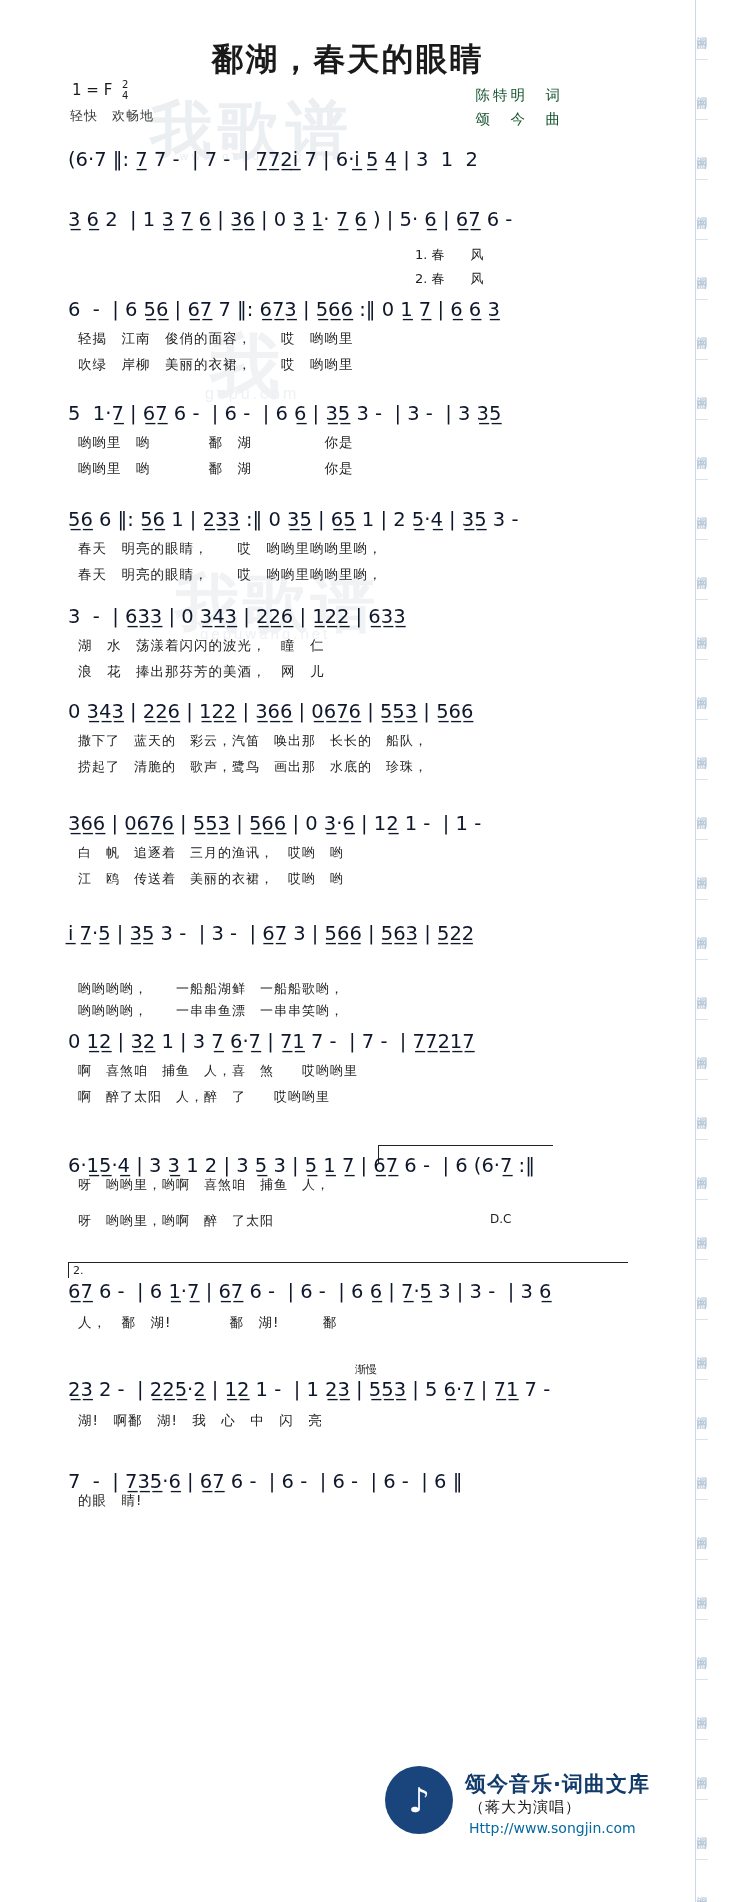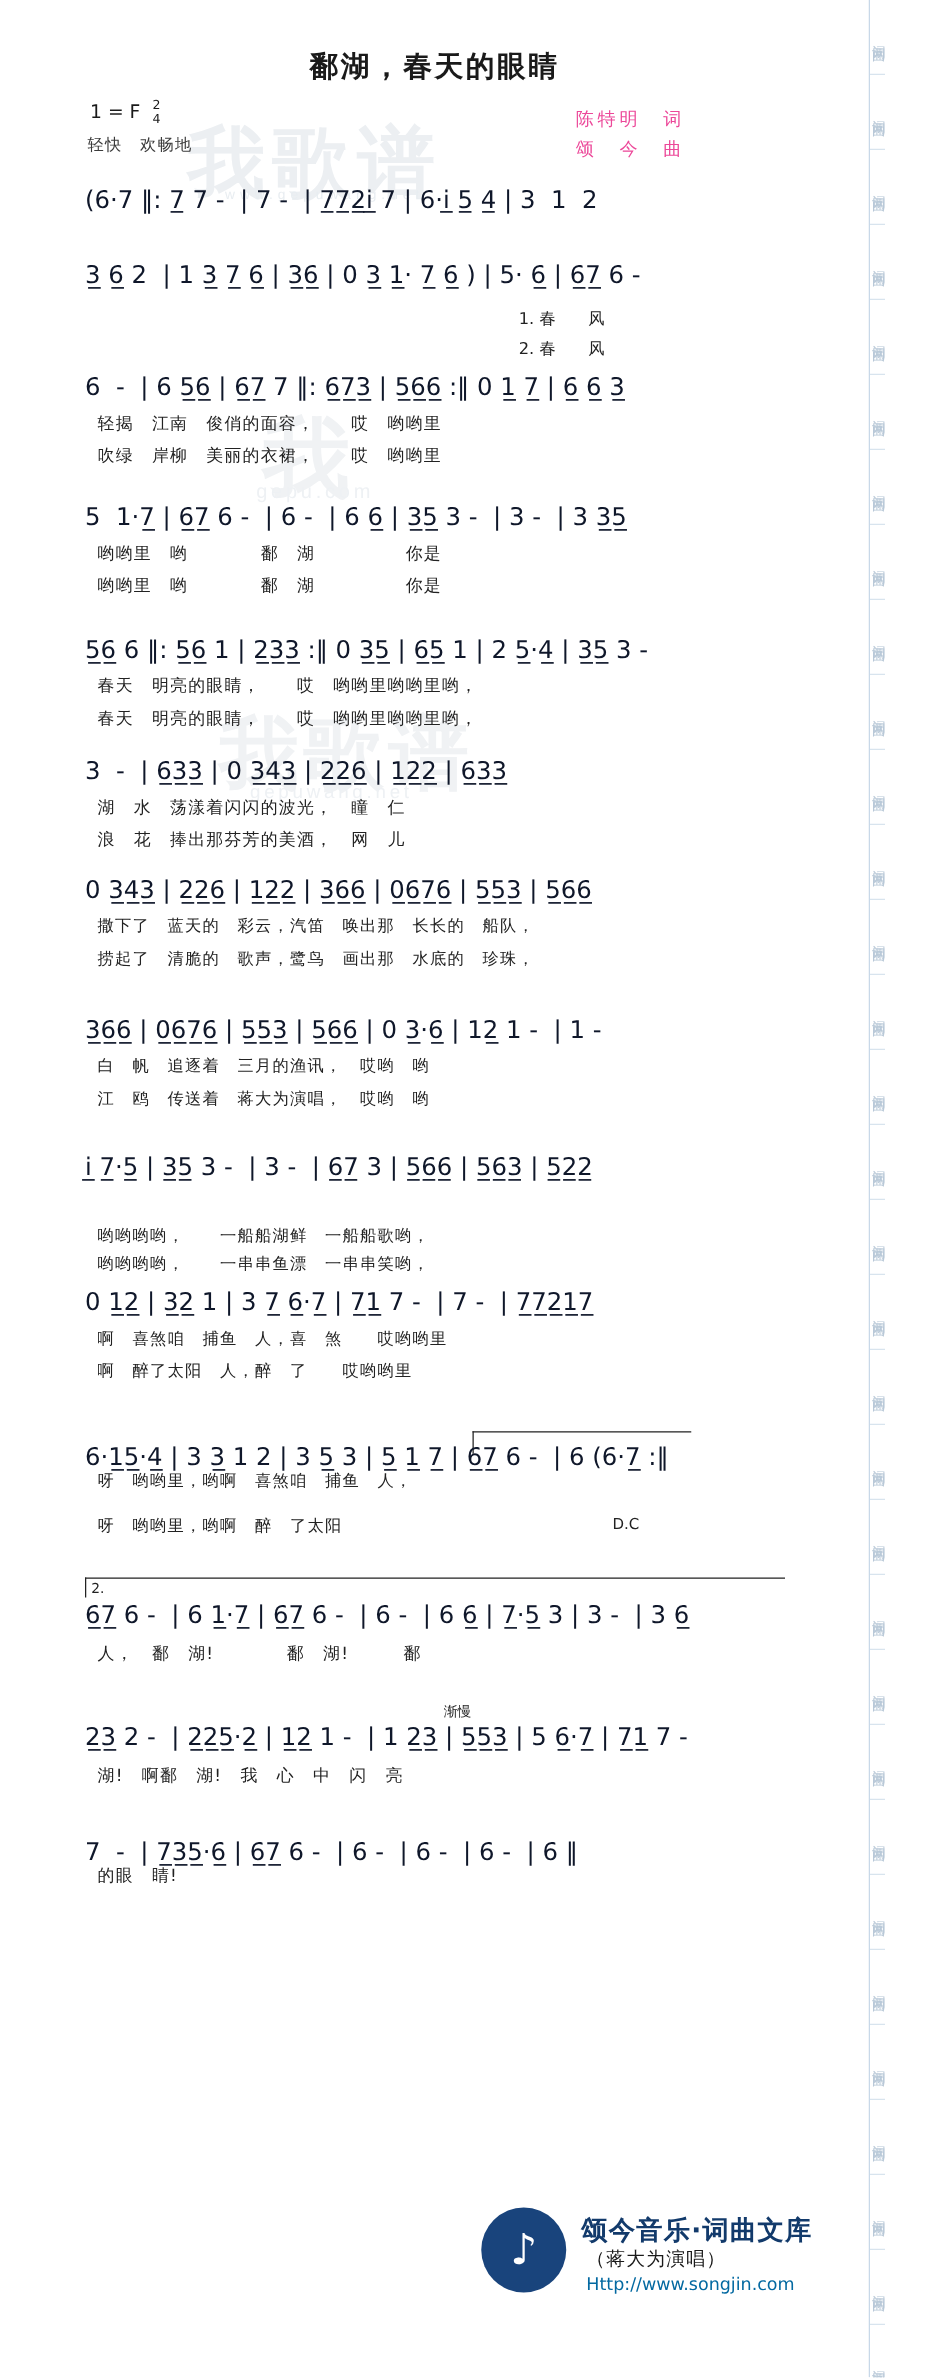--- a/index.html
+++ b/index.html
@@ -46,31 +46,31 @@
     top: 0;
     width: 695px;
     height: 1902px;
   }
   .title {
     position: absolute;
     top: 38px;
     left: 0;
     width: 695px;
     text-align: center;
-    font-size: 23px;
+    font-size: 32px;
     font-weight: bold;
     color: #1a1a1a;
     letter-spacing: 2px;
     font-family: "DejaVu Sans", sans-serif;
   }
   .credit {
     position: absolute;
-    right: 147px;
+    right: 132px;
     font-size: 14.5px;
-    color: #ec4899;
+    color: #14532d;
     letter-spacing: 3px;
     font-family: "DejaVu Sans", sans-serif;
     white-space: nowrap;
   }
   .credit.c1 { top: 86px; }
   .credit.c2 { top: 110px; }
   .keysig {
     position: absolute;
     left: 72px;
     top: 80px;
@@ -314,21 +314,21 @@
 
     <div class="sysrow" style="top:700px;">
       <div class="notes">0 3̲4̲3̲ | 2̲2̲6̲ | 1̲2̲2̲ | 3̲6̲6̲ | 0̲6̲7̲6̲ | 5̲5̲3̲ | 5̲6̲6̲</div>
       <div class="lyric small" style="top:32px;">撒下了　蓝天的　彩云，汽笛　唤出那　长长的　船队，</div>
       <div class="lyric small" style="top:58px;">捞起了　清脆的　歌声，鹭鸟　画出那　水底的　珍珠，</div>
     </div>
 
     <div class="sysrow" style="top:812px;">
       <div class="notes">3̲6̲6̲ | 0̲6̲7̲6̲ | 5̲5̲3̲ | 5̲6̲6̲ | 0 3̲·6̲ | 12̲ 1 -  | 1 -</div>
       <div class="lyric small" style="top:32px;">白　帆　追逐着　三月的渔讯，　哎哟　哟</div>
-      <div class="lyric small" style="top:58px;">江　鸥　传送着　蒋大为演唱，　哎哟　哟</div>
+      <div class="lyric small" style="top:58px;">江　鸥　传送着　美丽的衣裙，　哎哟　哟</div>
     </div>
 
     <div class="sysrow" style="top:922px;">
       <div class="notes">i̲ 7̲·5̲ | 3̲5̲ 3 -  | 3 -  | 6̲7̲ 3 | 5̲6̲6̲ | 5̲6̲3̲ | 5̲2̲2̲</div>
       <div class="lyric small" style="top:32px;margin-top:48px;">哟哟哟哟，　　一串串鱼漂　一串串笑哟，</div>
       <div class="lyric small" style="top:58px;">哟哟哟哟，　　一船船湖鲜　一船船歌哟，</div>
     </div>
 
     <div class="sysrow" style="top:1030px;">
       <div class="notes">0 1̲2̲ | 3̲2̲ 1 | 3 7̲ 6̲·7̲ | 7̲1̲ 7 -  | 7 -  | 7̲7̲2̲1̲7̲</div>

